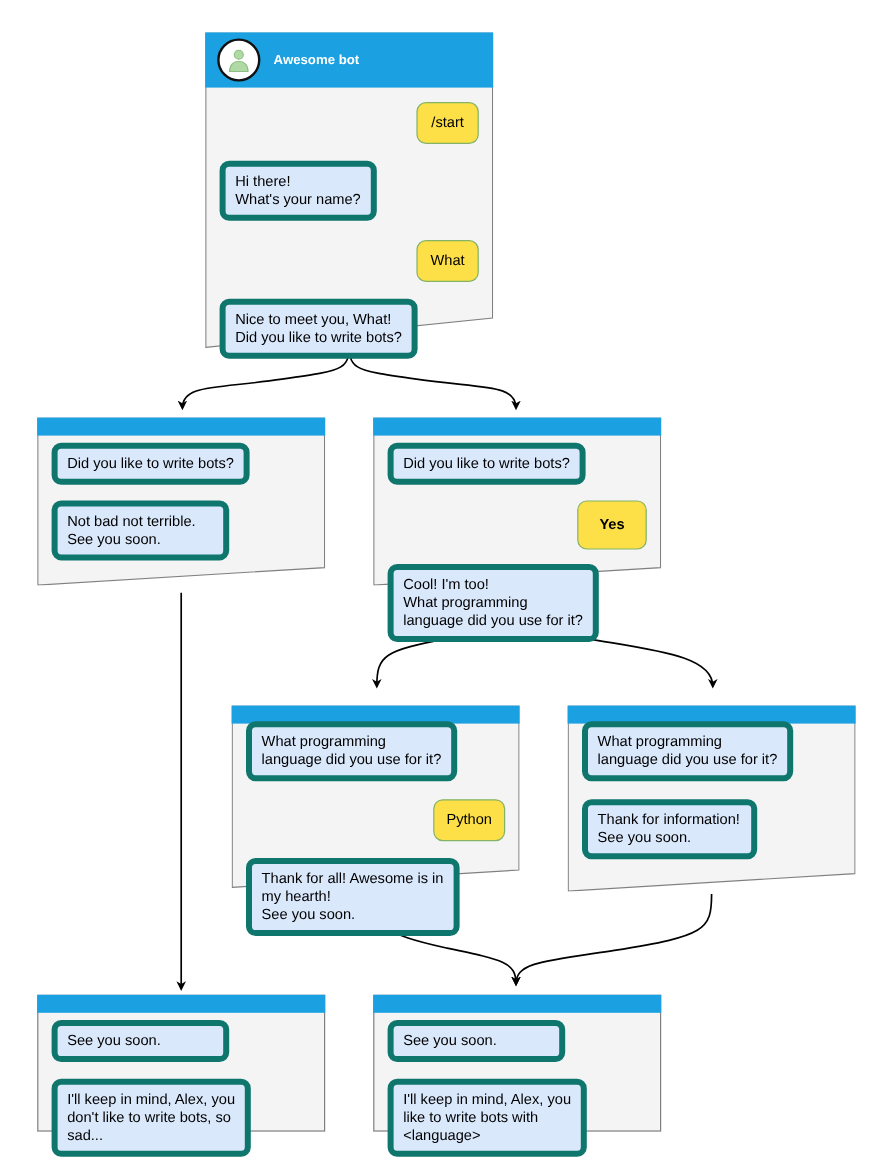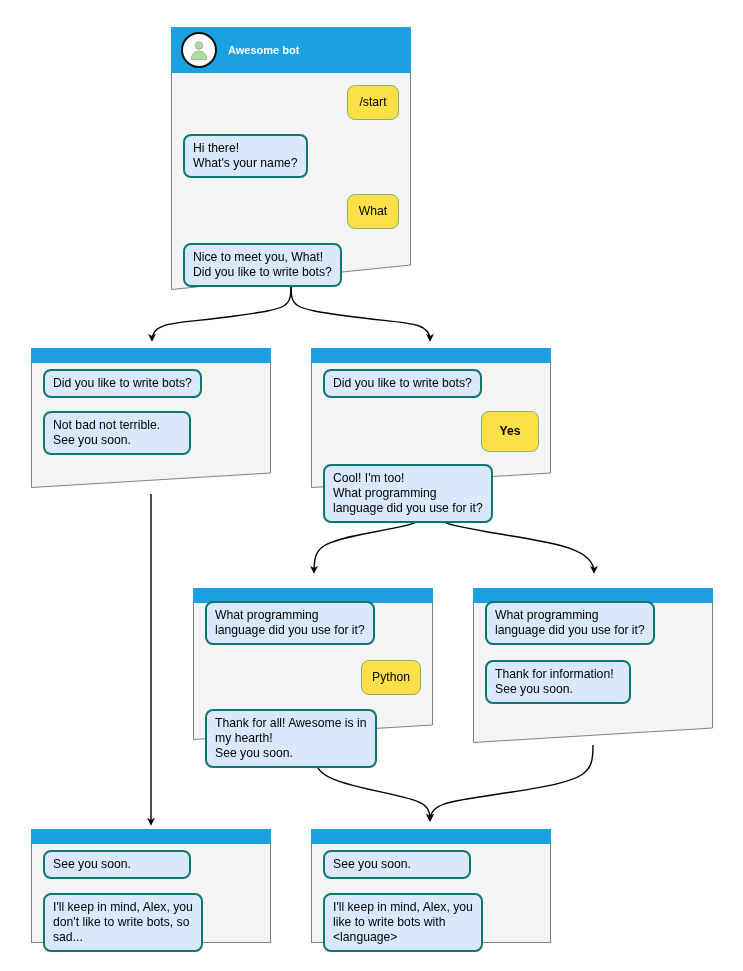--- a/index.html
+++ b/index.html
@@ -112,21 +112,21 @@
     font-size: 12.2px;
     line-height: 15px;
     padding: 5px 8px;
     border-radius: 8px;
     box-sizing: border-box;
     white-space: pre-line;
     max-width: 210px;
   }
   .bubble.bot {
     background: #dae8fc;
-    border: 2px solid #0f766e;
+    border: 5px solid #0f766e;
     color: #000;
   }
   .bubble.user {
     background: #fde047;
     border: 1px solid #82b366;
     color: #000;
     min-width: 52px;
     text-align: center;
     padding: 9px 10px;
   }

